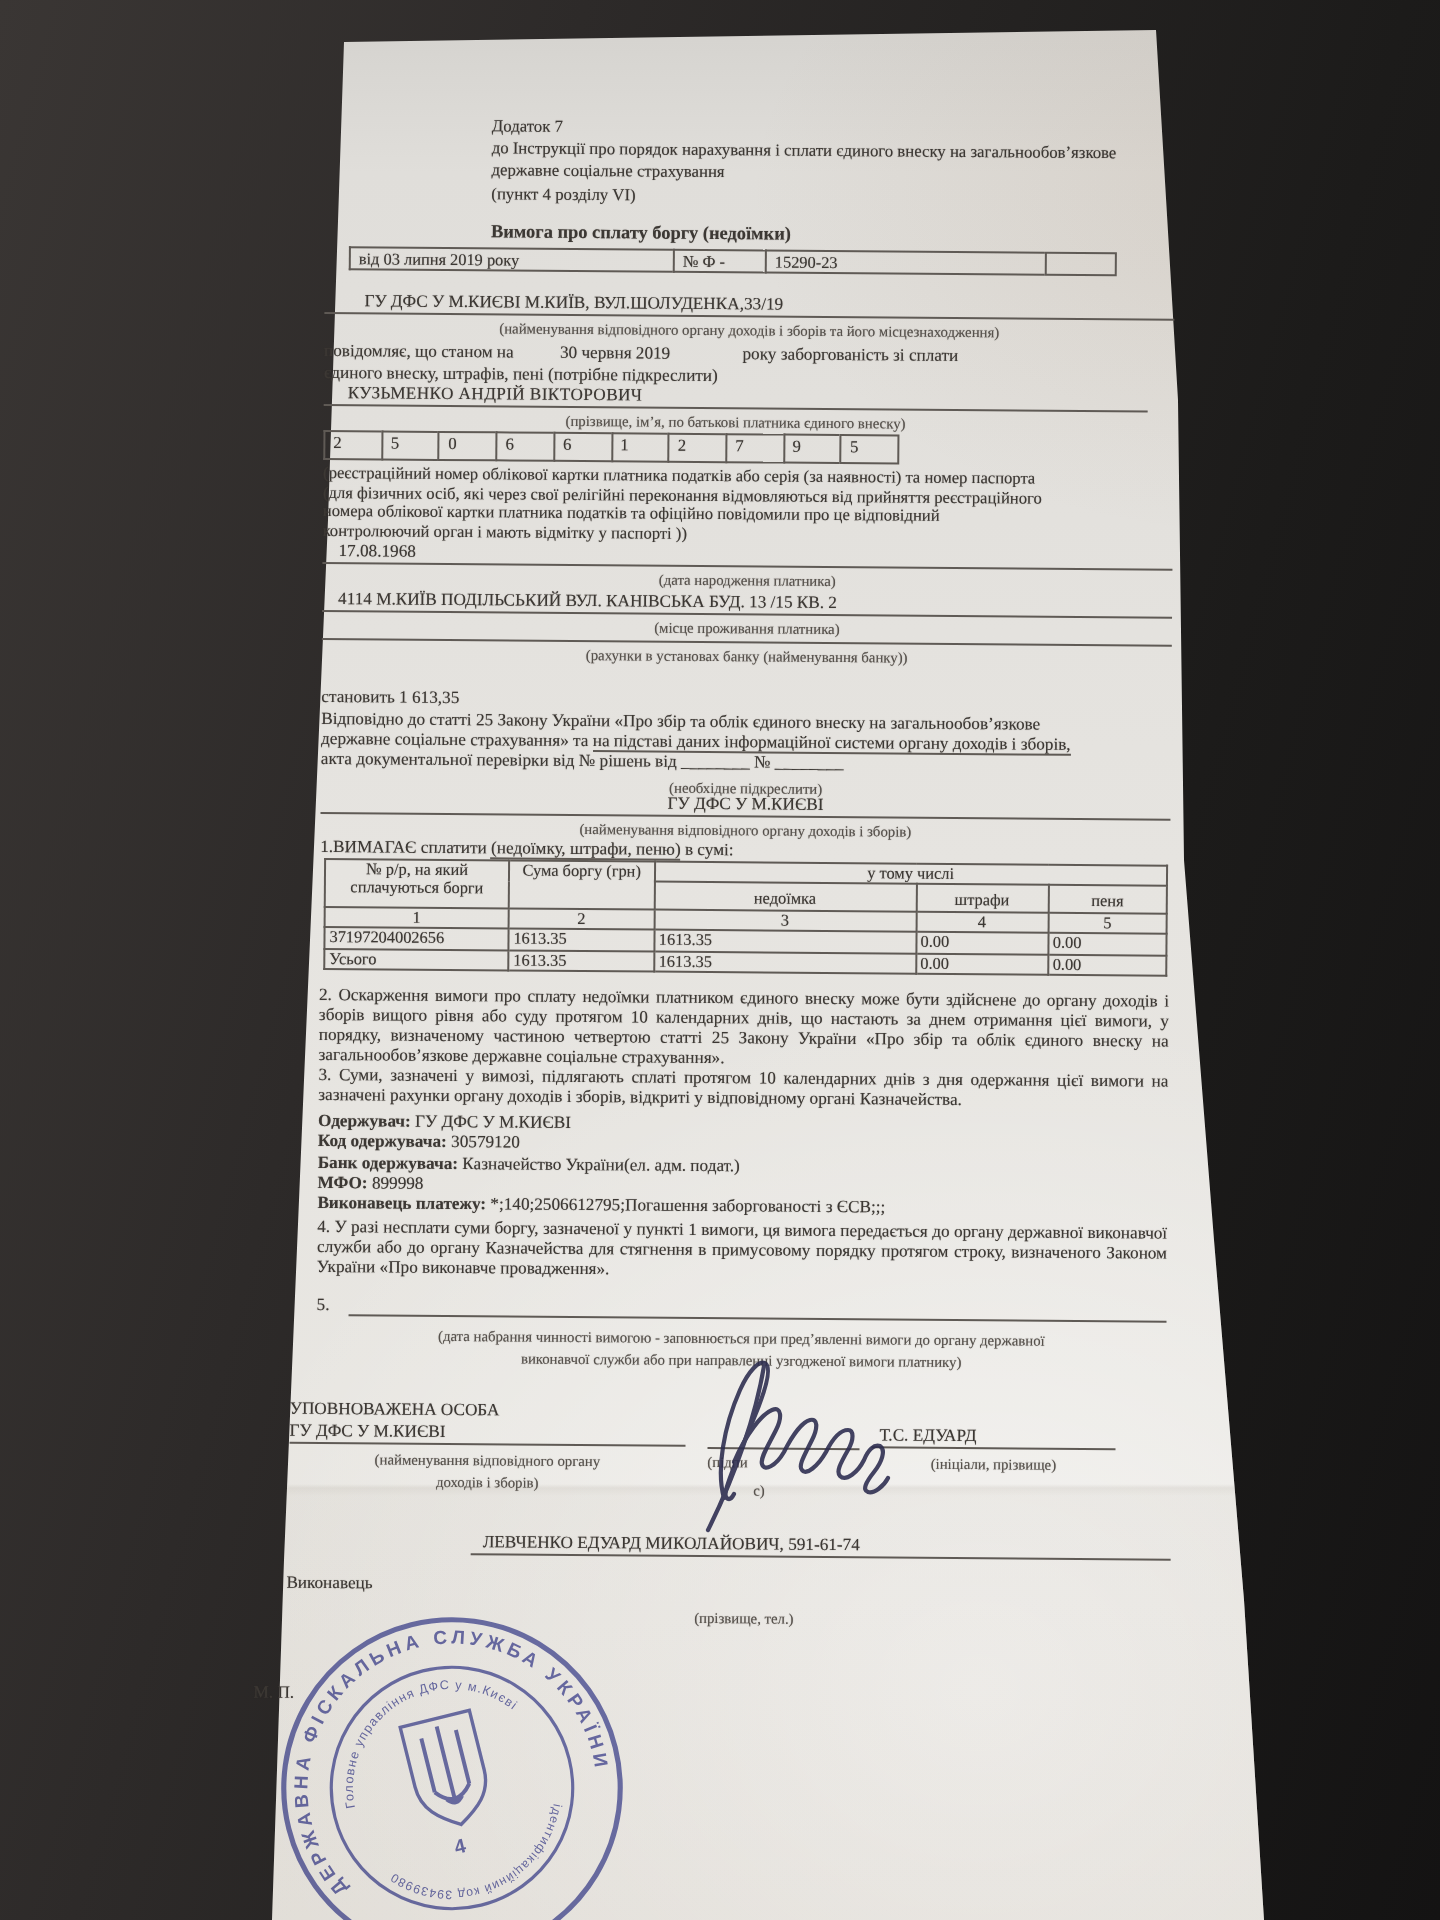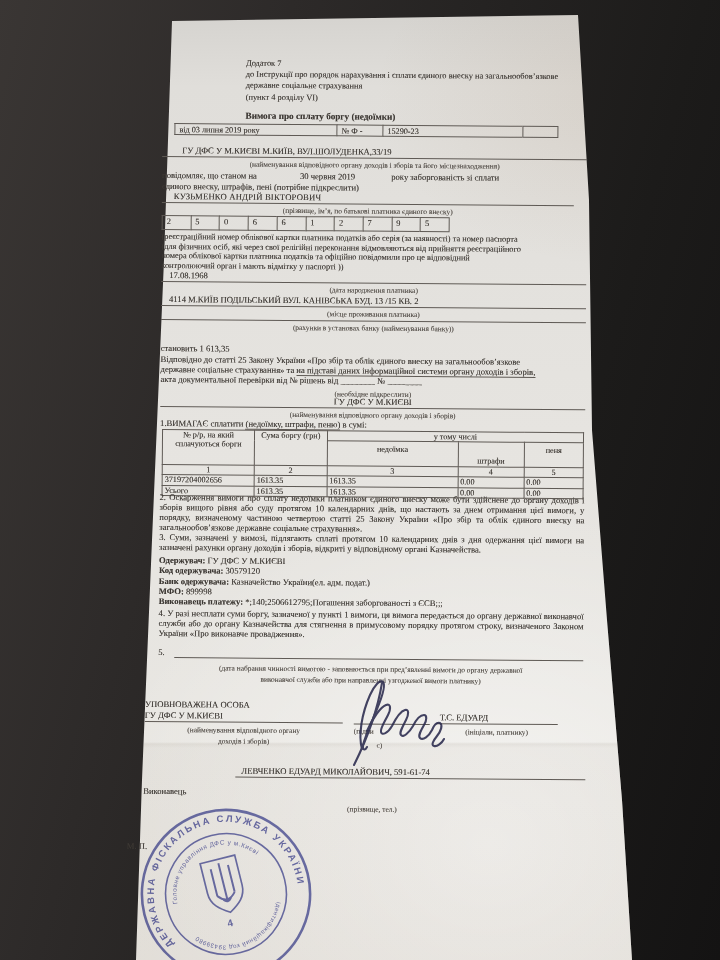--- a/index.html
+++ b/index.html
@@ -63,21 +63,21 @@
     <div style="width:162px;">від 03 липня 2019 року</div>
     <div style="width:46px;">№ Ф -</div>
     <div style="width:140px;">15290-23</div>
     <div style="width:36px;"></div>
   </div>
 
   <div class="abs ul" style="left:0;top:91px;width:425px;padding-left:20px;box-sizing:border-box;">ГУ ДФС У М.КИЄВІ М.КИЇВ, ВУЛ.ШОЛУДЕНКА,33/19</div>
   <div class="abs cap" style="left:0;top:104px;width:425px;">(найменування відповідного органу доходів і зборів та його місцезнаходження)</div>
   <div class="abs" style="left:0;top:116px;width:425px;">
     <span>повідомляє, що станом на</span>
-    <span style="margin-left:41px;">30 червня 2019</span>
+    <span style="margin-left:21px;">30 червня 2019</span>
     <span style="margin-left:34px;">року заборгованість зі сплати</span>
   </div>
   <div class="abs" style="left:0;top:127px;">єдиного внеску, штрафів, пені (потрібне підкреслити)</div>
 
   <div class="abs ul" style="left:0;top:137px;width:412px;padding-left:12px;box-sizing:border-box;letter-spacing:.2px;">КУЗЬМЕНКО АНДРІЙ ВІКТОРОВИЧ</div>
   <div class="abs cap" style="left:0;top:150px;width:412px;">(прізвище, ім’я, по батькові платника єдиного внеску)</div>
 
   <div class="abs digits" style="left:0;top:160px;">
     <span>2</span>
     <span>5</span>
@@ -124,21 +124,21 @@
 
   <table class="debt abs" style="left:2px;top:374px;">
     <tbody>
         <tr>
       <td class="c" rowspan="2" style="width:93px;">№ р/р, на який сплачуються борги</td>
       <td class="c" rowspan="2" style="width:76px;">Сума боргу (грн)</td>
       <td class="c" colspan="3">у тому числі</td>
     </tr>
     <tr>
       <td class="c" style="width:145px;padding-top:3px;">недоїмка</td>
-      <td class="c" style="width:68px;padding-top:14px;">штрафи</td>
+      <td class="c" style="width:68px;padding-top:3px;">штрафи</td>
       <td class="c" style="width:62px;padding-top:3px;">пеня</td>
     </tr>
     <tr>
       <td class="c">1</td>
       <td class="c">2</td>
       <td class="c">3</td>
       <td class="c">4</td>
       <td class="c">5</td>
     </tr>
     <tr>
@@ -179,21 +179,21 @@
   <div class="abs cap" style="left:0;top:619px;width:425px;">виконавчої служби або при направленні узгодженої вимоги платнику)</div>
 
   <div class="abs" style="left:-13px;top:645px;">УПОВНОВАЖЕНА ОСОБА</div>
   <div class="abs ul" style="left:-13px;top:656px;width:198px;">ГУ ДФС У М.КИЄВІ</div>
   <div class="abs ul" style="left:196px;top:659px;width:76px;height:8px;"></div>
   <div class="abs ul" style="left:278px;top:656px;width:122px;padding-left:4px;box-sizing:border-box;">Т.С. ЕДУАРД</div>
   <div class="abs cap" style="left:-13px;top:670px;width:198px;">(найменування відповідного органу</div>
   <div class="abs cap" style="left:-13px;top:681px;width:198px;">доходів і зборів)</div>
   <div class="abs cap" style="left:196px;top:670px;">(підпи</div>
   <div class="abs cap" style="left:219px;top:684px;">с)</div>
-  <div class="abs cap" style="left:278px;top:670px;width:122px;">(ініціали, платнику)</div>
+  <div class="abs cap" style="left:278px;top:670px;width:122px;">(ініціали, прізвище)</div>
 
   <div class="abs" style="left:-14px;top:732px;text-align:right;">Виконавець</div>
   <div class="abs ul" style="left:78px;top:711px;width:350px;padding-left:6px;box-sizing:border-box;">ЛЕВЧЕНКО ЕДУАРД МИКОЛАЙОВИЧ, 591-61-74</div>
   <div class="abs cap" style="left:190px;top:748px;">(прізвище, тел.)</div>
 
   <div class="abs" style="left:-30px;top:777px;margin-top:10px;">М. П.</div>
 </div>
 
 <svg class="sig-svg" style="left:346px;top:675px;" width="104" height="96" viewBox="0 0 104 96">
   <g fill="none" stroke="#2b2b4e" stroke-width="2.1" stroke-linecap="round" opacity=".88">

